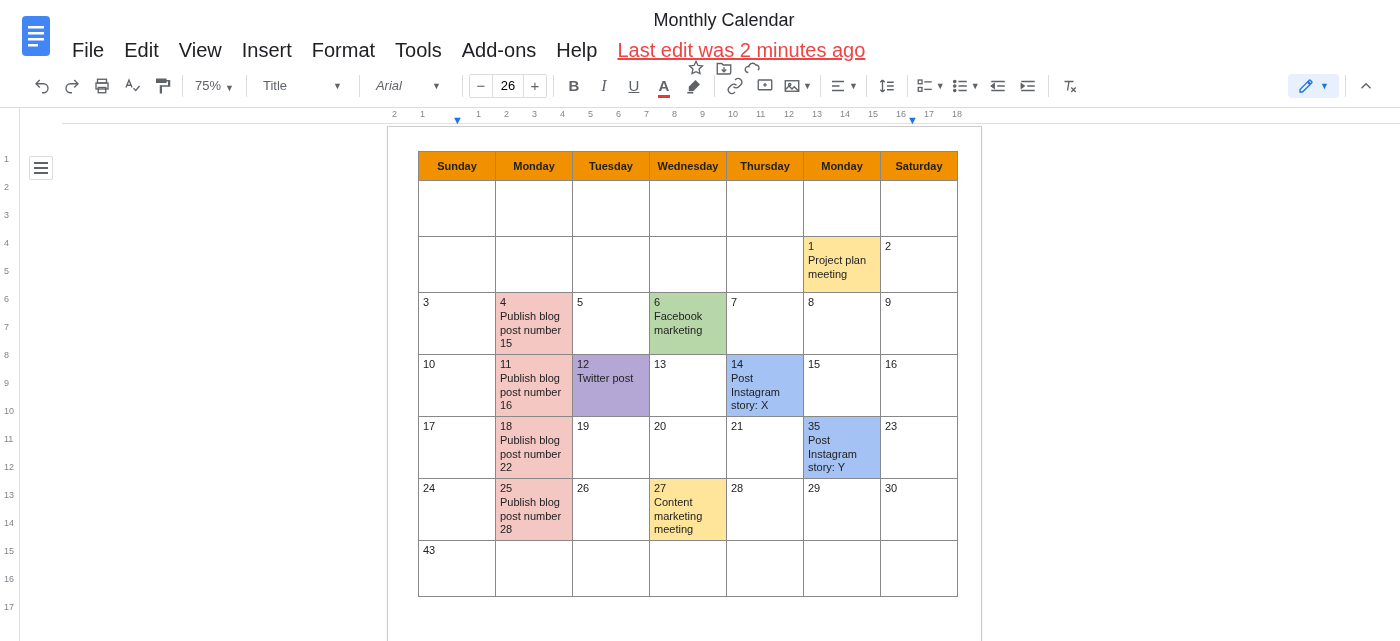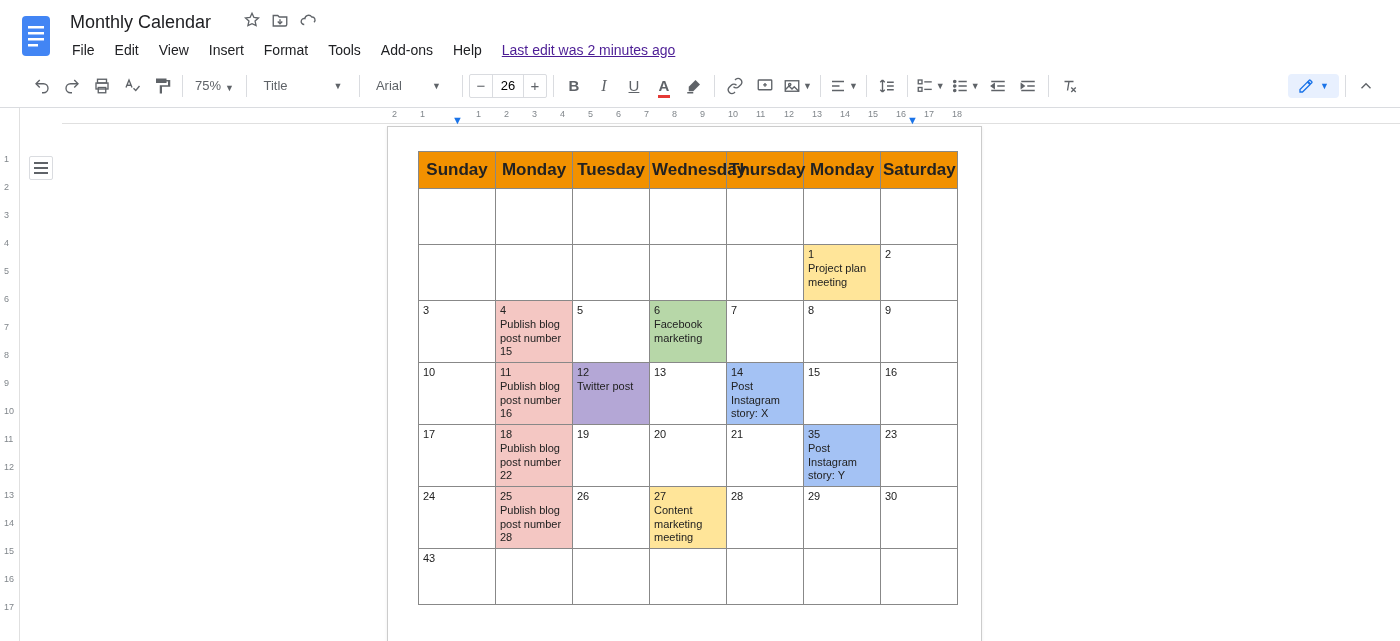--- a/index.html
+++ b/index.html
@@ -2,35 +2,35 @@
 <html><head>
 <meta charset="utf-8">
 <style>
 * { box-sizing: border-box; margin: 0; padding: 0; }
 body { font-family: Arial, "Helvetica Neue", sans-serif; background: #fff; color: #202124; overflow: hidden; width: 1400px; height: 641px; }
 .header { display: flex; align-items: flex-start; padding: 8px 16px 0 12px; }
 .logo-wrap { width: 48px; display: flex; justify-content: center; padding-top:4px;}
 .logo { width: 36px; height: 48px; display: flex; align-items: center; justify-content: center; }
 .logo svg { width: 36px; height: 48px; }
 .title-area { flex: 1; padding-left: 4px; }
-.title-row { display: flex; align-items: center; gap: 26px; height: 28px; }
+.title-row { display: flex; align-items: center; gap: 26px; height: 28px; flex-direction: column; }
 .doc-title { font-size: 18px; color: #202124; padding: 2px 6px; }
 .title-icons { display: flex; gap: 10px; color: #5f6368; }
 .title-icons span { cursor: pointer; }
-.menu-row { display: flex; align-items: center; gap: 4px; height: 28px; font-size: 14px; color: #202124; }
+.menu-row { display: flex; align-items: center; gap: 4px; height: 28px; font-size: 20px; color: #202124; }
 .menu-item { padding: 4px 8px; cursor: pointer; border-radius: 4px; }
-.last-edit { color: #4c1d95; text-decoration: underline; margin-left: 8px; cursor: pointer; }
+.last-edit { color: #ef4444; text-decoration: underline; margin-left: 8px; cursor: pointer; }
 .header-right { display: flex; align-items: center; gap: 16px; padding-top: 8px; }
 .share-btn { background: #1a73e8; color: #fff; border: none; border-radius: 4px; height: 36px; padding: 0 18px; font-size: 14px; font-weight: 500; display: flex; align-items: center; gap: 8px; cursor: pointer; }
 .toolbar { height: 44px; border-bottom: 1px solid #dadce0; display: flex; align-items: center; padding: 0 20px 0 28px; gap: 2px; font-size: 13px; color: #5f6368;}
 .tb-btn { min-width: 28px; height: 28px; display: inline-flex; align-items: center; justify-content: center; border-radius: 4px; cursor: pointer; padding: 0 2px;}
 .tb-sep { width: 1px; height: 22px; background: #dadce0; margin: 0 4px; }
 .zoom-box { display: flex; align-items: flex-end; gap: 4px; padding: 0 6px; cursor: pointer; }
-.style-select { display: flex; align-items: center; gap: 46px; padding: 0 10px; cursor: pointer; min-width: 100px; justify-content: center;}
-.font-select { display: flex; align-items: center; gap: 30px; padding: 0 10px; cursor: pointer; min-width: 90px; justify-content: flex-start;}
+.style-select { display: flex; align-items: center; gap: 46px; padding: 0 10px; cursor: pointer; min-width: 100px; justify-content: flex-start;}
+.font-select { display: flex; align-items: center; gap: 30px; padding: 0 10px; cursor: pointer; min-width: 90px; justify-content: flex-start; font-style: italic;}
 .size-box { display: flex; align-items: center; border: 1px solid #dadce0; border-radius: 2px; height: 24px;}
 .size-btn { width: 22px; text-align: center; cursor: pointer; font-size: 15px; color: #5f6368;}
 .size-input { width: 32px; text-align: center; border: none; border-left:1px solid #dadce0; border-right:1px solid #dadce0; height: 22px; font-size: 13px; outline: none;}
 .dd-arrow { font-size: 9px; color: #5f6368; }
 .text-color-a { position: relative; font-weight: bold; font-size: 15px; color:#5f6368;}
 .text-color-a::after { content:''; position:absolute; left:-1px; right:-1px; bottom:-4px; height:3px; background:#e53935;}
 .toolbar-right { margin-left: auto; display: flex; align-items: center; gap: 2px;}
 .edit-mode { background: #e8f0fe; border-radius: 4px; padding: 4px 10px; display: flex; align-items: center; gap: 6px; color: #1a73e8; cursor: pointer;}
 .workspace { display: flex; height: calc(641px - 104px); }
 .vruler { width: 20px; background: #fff; border-right: 1px solid #e0e0e0; font-size:9px; color:#80868b; position:relative; flex-shrink:0;}
@@ -41,21 +41,21 @@
 .canvas-area { flex:1; position:relative; background:#fff;}
 .hruler { height:16px; border-bottom:1px solid #e0e0e0; font-size:9px; color:#80868b; position:relative; margin-left:0;}
 .hruler .htick { position:absolute; top:1px;}
 .hruler .marker-left { position:absolute; top:6px; color:#1a73e8; font-size:11px;}
 .hruler .marker-right { position:absolute; top:6px; color:#1a73e8; font-size:11px;}
 .page { position:absolute; left:325px; top:18px; width:595px; min-height:600px; background:#fff; border:1px solid #ccc; box-shadow: 0 1px 3px rgba(0,0,0,.08);}
 .page-content { padding: 24px 30px;}
 .month-title { font-size: 26px; font-weight: 400; color:#222; margin-bottom: 20px; padding-left:2px;}
 .cursor-bar { display:inline-block; width:1px; height:24px; background:#222; vertical-align:-3px; margin-right:1px;}
 table.cal { border-collapse: collapse; width: 540px; table-layout: fixed; font-size: 11px; color:#222;}
-table.cal th { background:#f29100; font-weight:bold; padding: 8px 2px; border:1px solid #888; font-size:17px;}
+table.cal th { background:#f29100; font-weight:bold; padding: 8px 2px; border:1px solid #888; font-size:11px;}
 table.cal td { border:1px solid #888; vertical-align: top; padding: 3px 4px; height: 56px; line-height:1.25;}
 .spacer-top td { height:10px; border:1px solid #888; border-bottom:none;}
 .day-num { font-size: 11px;}
 .c-pink { background: #f4c7c3;}
 .c-green { background: #b7d7a8;}
 .c-purple { background: #b4a7d6;}
 .c-blue { background: #a4c2f4;}
 .c-yellow { background: #ffe599;}
 svg.ico { width:18px; height:18px; fill:none; stroke:#5f6368; stroke-width:1.8;}
 svg.ico-fill { fill:#5f6368; stroke:none;}

